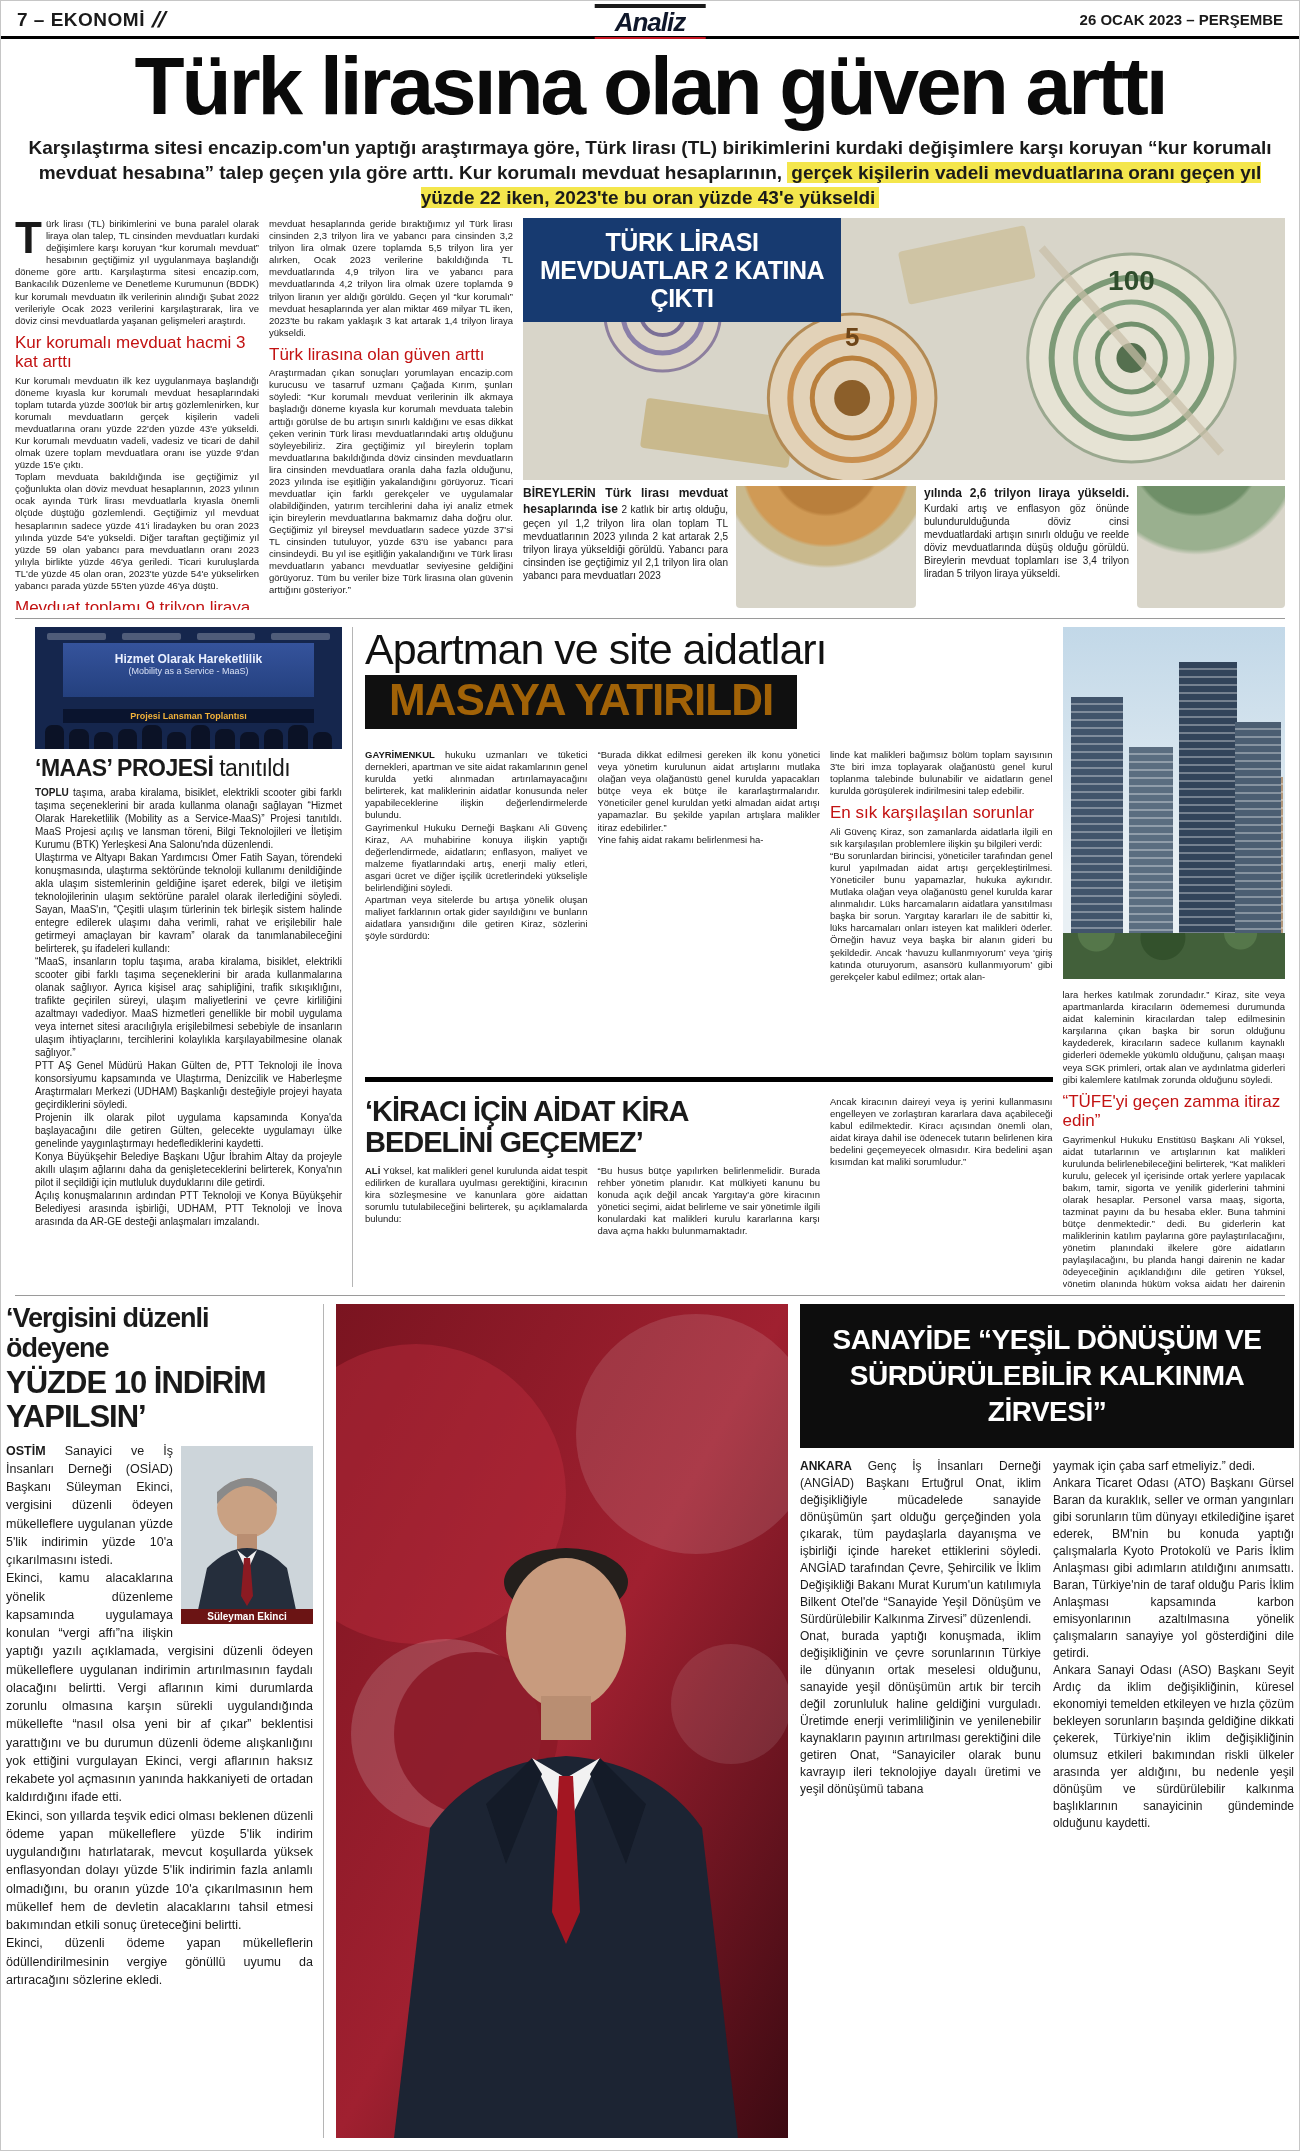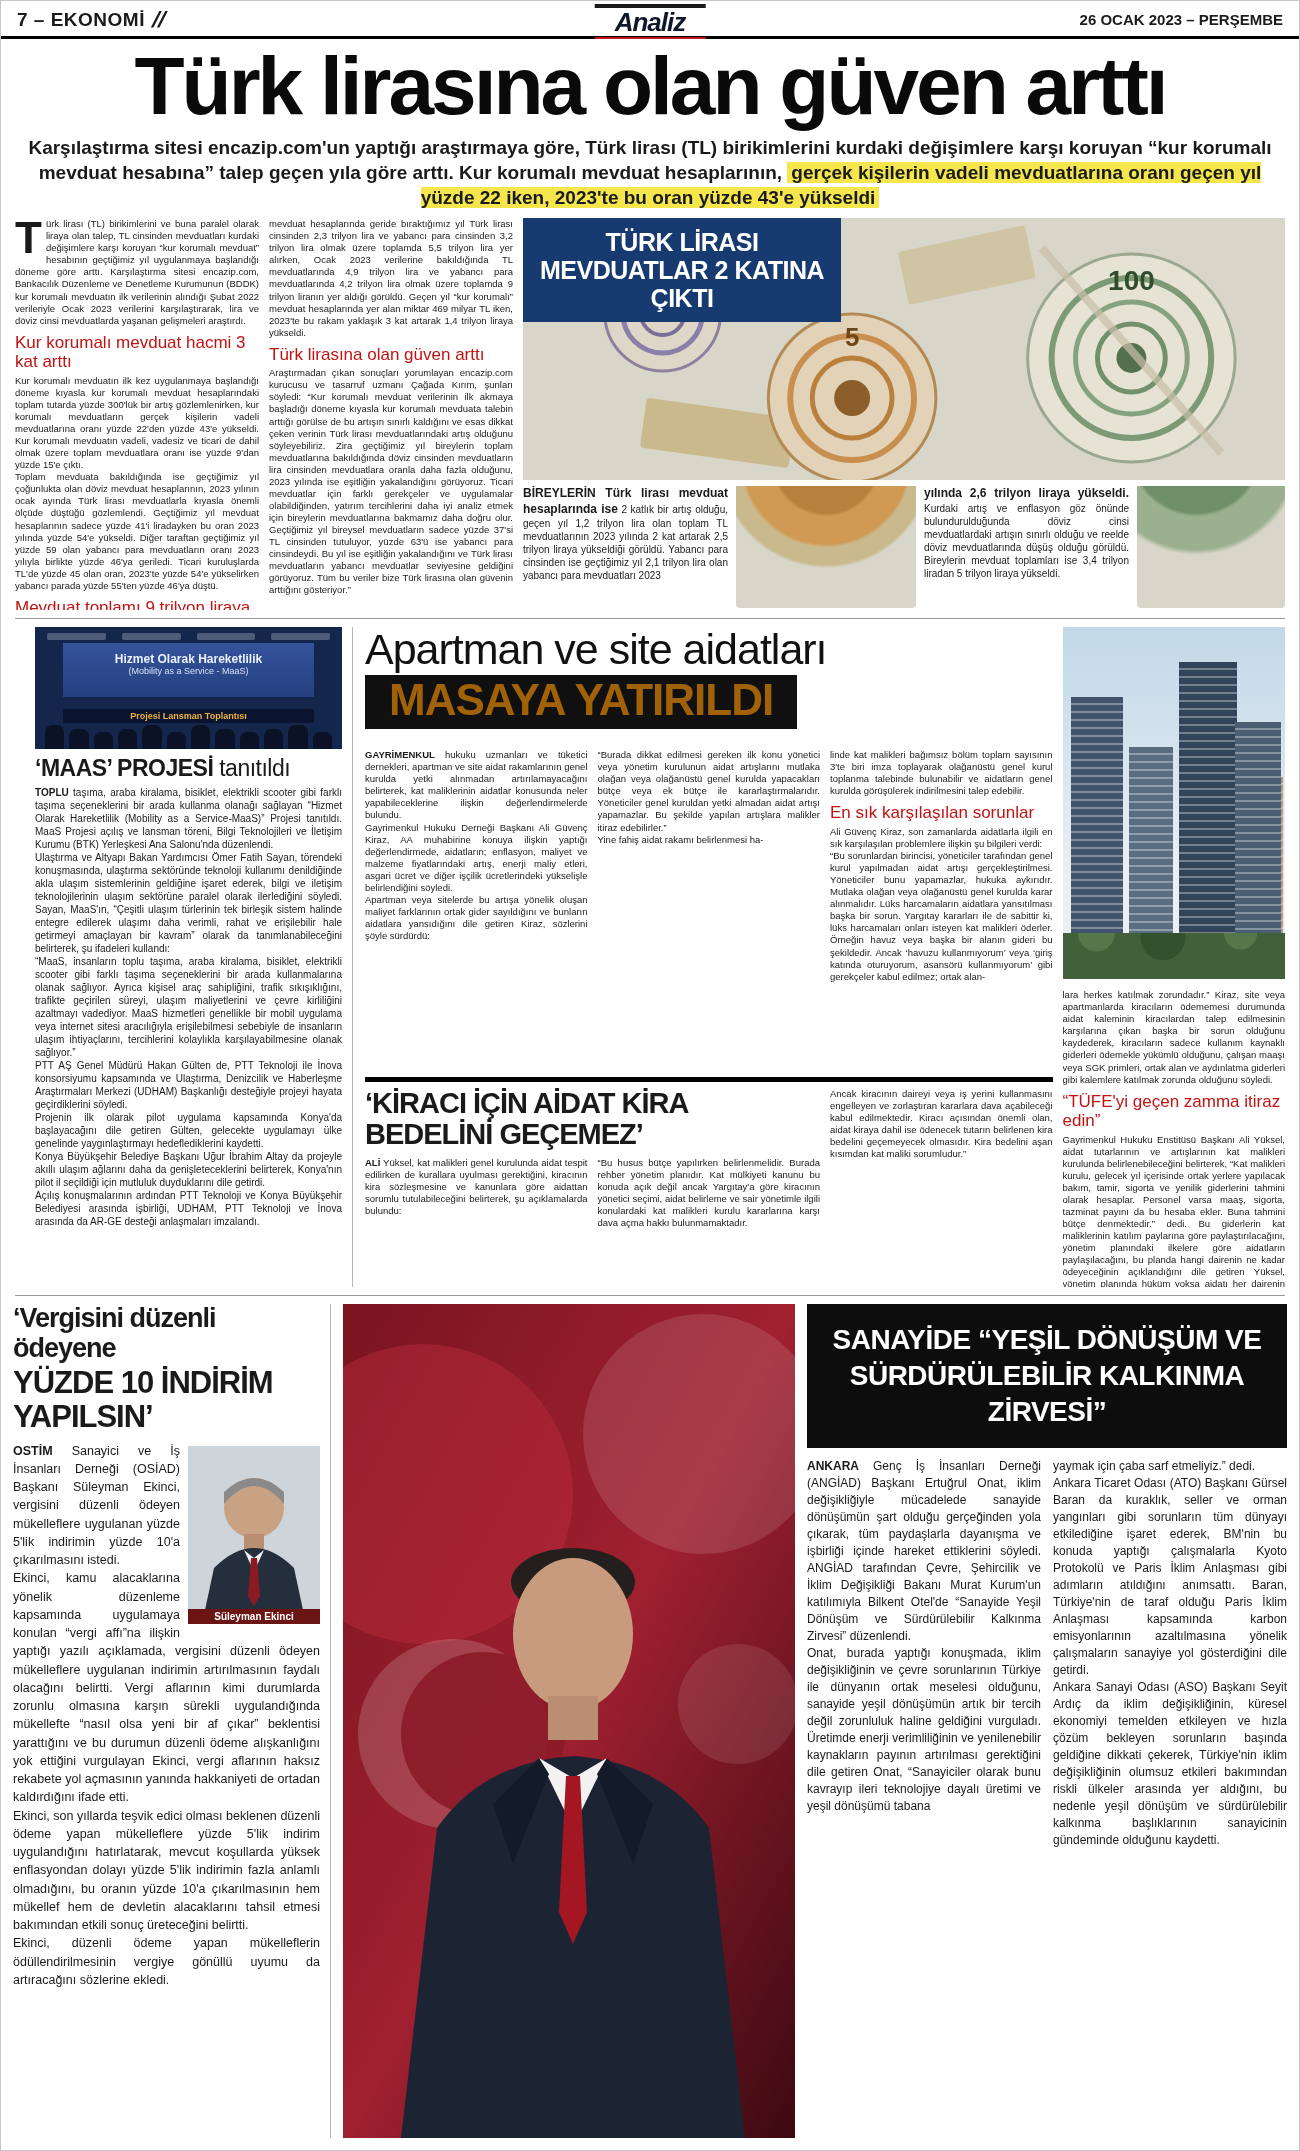--- a/index.html
+++ b/index.html
@@ -71,26 +71,26 @@
   .b3 { left:116px;width:58px; height:275px; background-color:#32445a; }
   .b4 { left:180px;width:40px; height:160px; background-color:#b3987b; }
   .b5 { right:4px; width:46px; height:215px; background-color:#4b5e72; }
   .trees { position:absolute; bottom:0; left:0; right:0; height:46px; background:#42603a;
            background-image:radial-gradient(circle at 15% 0, #55774a 0 18px, transparent 19px),
                             radial-gradient(circle at 45% 10%, #33512c 0 22px, transparent 23px),
                             radial-gradient(circle at 80% 0, #55774a 0 16px, transparent 17px); }
   .acol { overflow:hidden; }
   .c1 { grid-column:1; grid-row:2/4; } .c2 { grid-column:2; grid-row:2/4; } .c3 { grid-column:3; grid-row:2/4; }
   .c4 { grid-column:4; grid-row:3/5; }
-  .quote-box { grid-column:1/4; grid-row:4; border-top:5px solid #000; padding-top:6px; display:grid; grid-template-columns:repeat(3,1fr); grid-template-rows:auto 1fr; gap:8px 10px; overflow:hidden; }
+  .quote-box { grid-column:1/4; grid-row:4; border-top:5px solid #000; padding-top:14px; display:grid; grid-template-columns:repeat(3,1fr); grid-template-rows:auto 1fr; gap:8px 10px; overflow:hidden; }
   .q-title { grid-column:1/3; grid-row:1; font-size:29px; font-weight:900; letter-spacing:-1px; line-height:1.05; }
   .qb1 { grid-column:1; grid-row:2; } .qb2 { grid-column:2; grid-row:2; } .qb3 { grid-column:3; grid-row:1/3; }
 
   
-  .bottom-band { height:834px; display:grid; grid-template-columns:318px 452px 1fr; gap:12px; padding:0 12px; margin-top:4px; overflow:hidden; }
+  .bottom-band { height:834px; display:grid; grid-template-columns:318px 452px 1fr; gap:12px; padding:0 5px; margin-top:4px; overflow:hidden; }
   .vergi { overflow:hidden; border-right:1px solid #b5b5b5; padding-right:10px; }
   .v-h1 { font-size:27px; font-weight:800; letter-spacing:-1px; line-height:1.1; }
   .v-h2 { font-size:31px; font-weight:900; letter-spacing:-1px; line-height:1.1; margin:2px 0 8px; }
   .v-body { overflow:hidden; }
   .portrait { float:right; width:132px; height:178px; margin:4px 0 6px 8px; position:relative; background:#8b5cf6; }
   .portrait svg { display:block; width:100%; height:100%; }
   .portrait-cap { position:absolute; bottom:0; left:0; right:0; background:#6b1414; color:#fff; font-size:10px; font-weight:700; text-align:center; padding:2px 0; }
   .v-text { font-size:12.5px; line-height:1.46; }
   .minister { overflow:hidden; background:#5a0f18; }
   .minister svg { display:block; width:100%; height:100%; }

